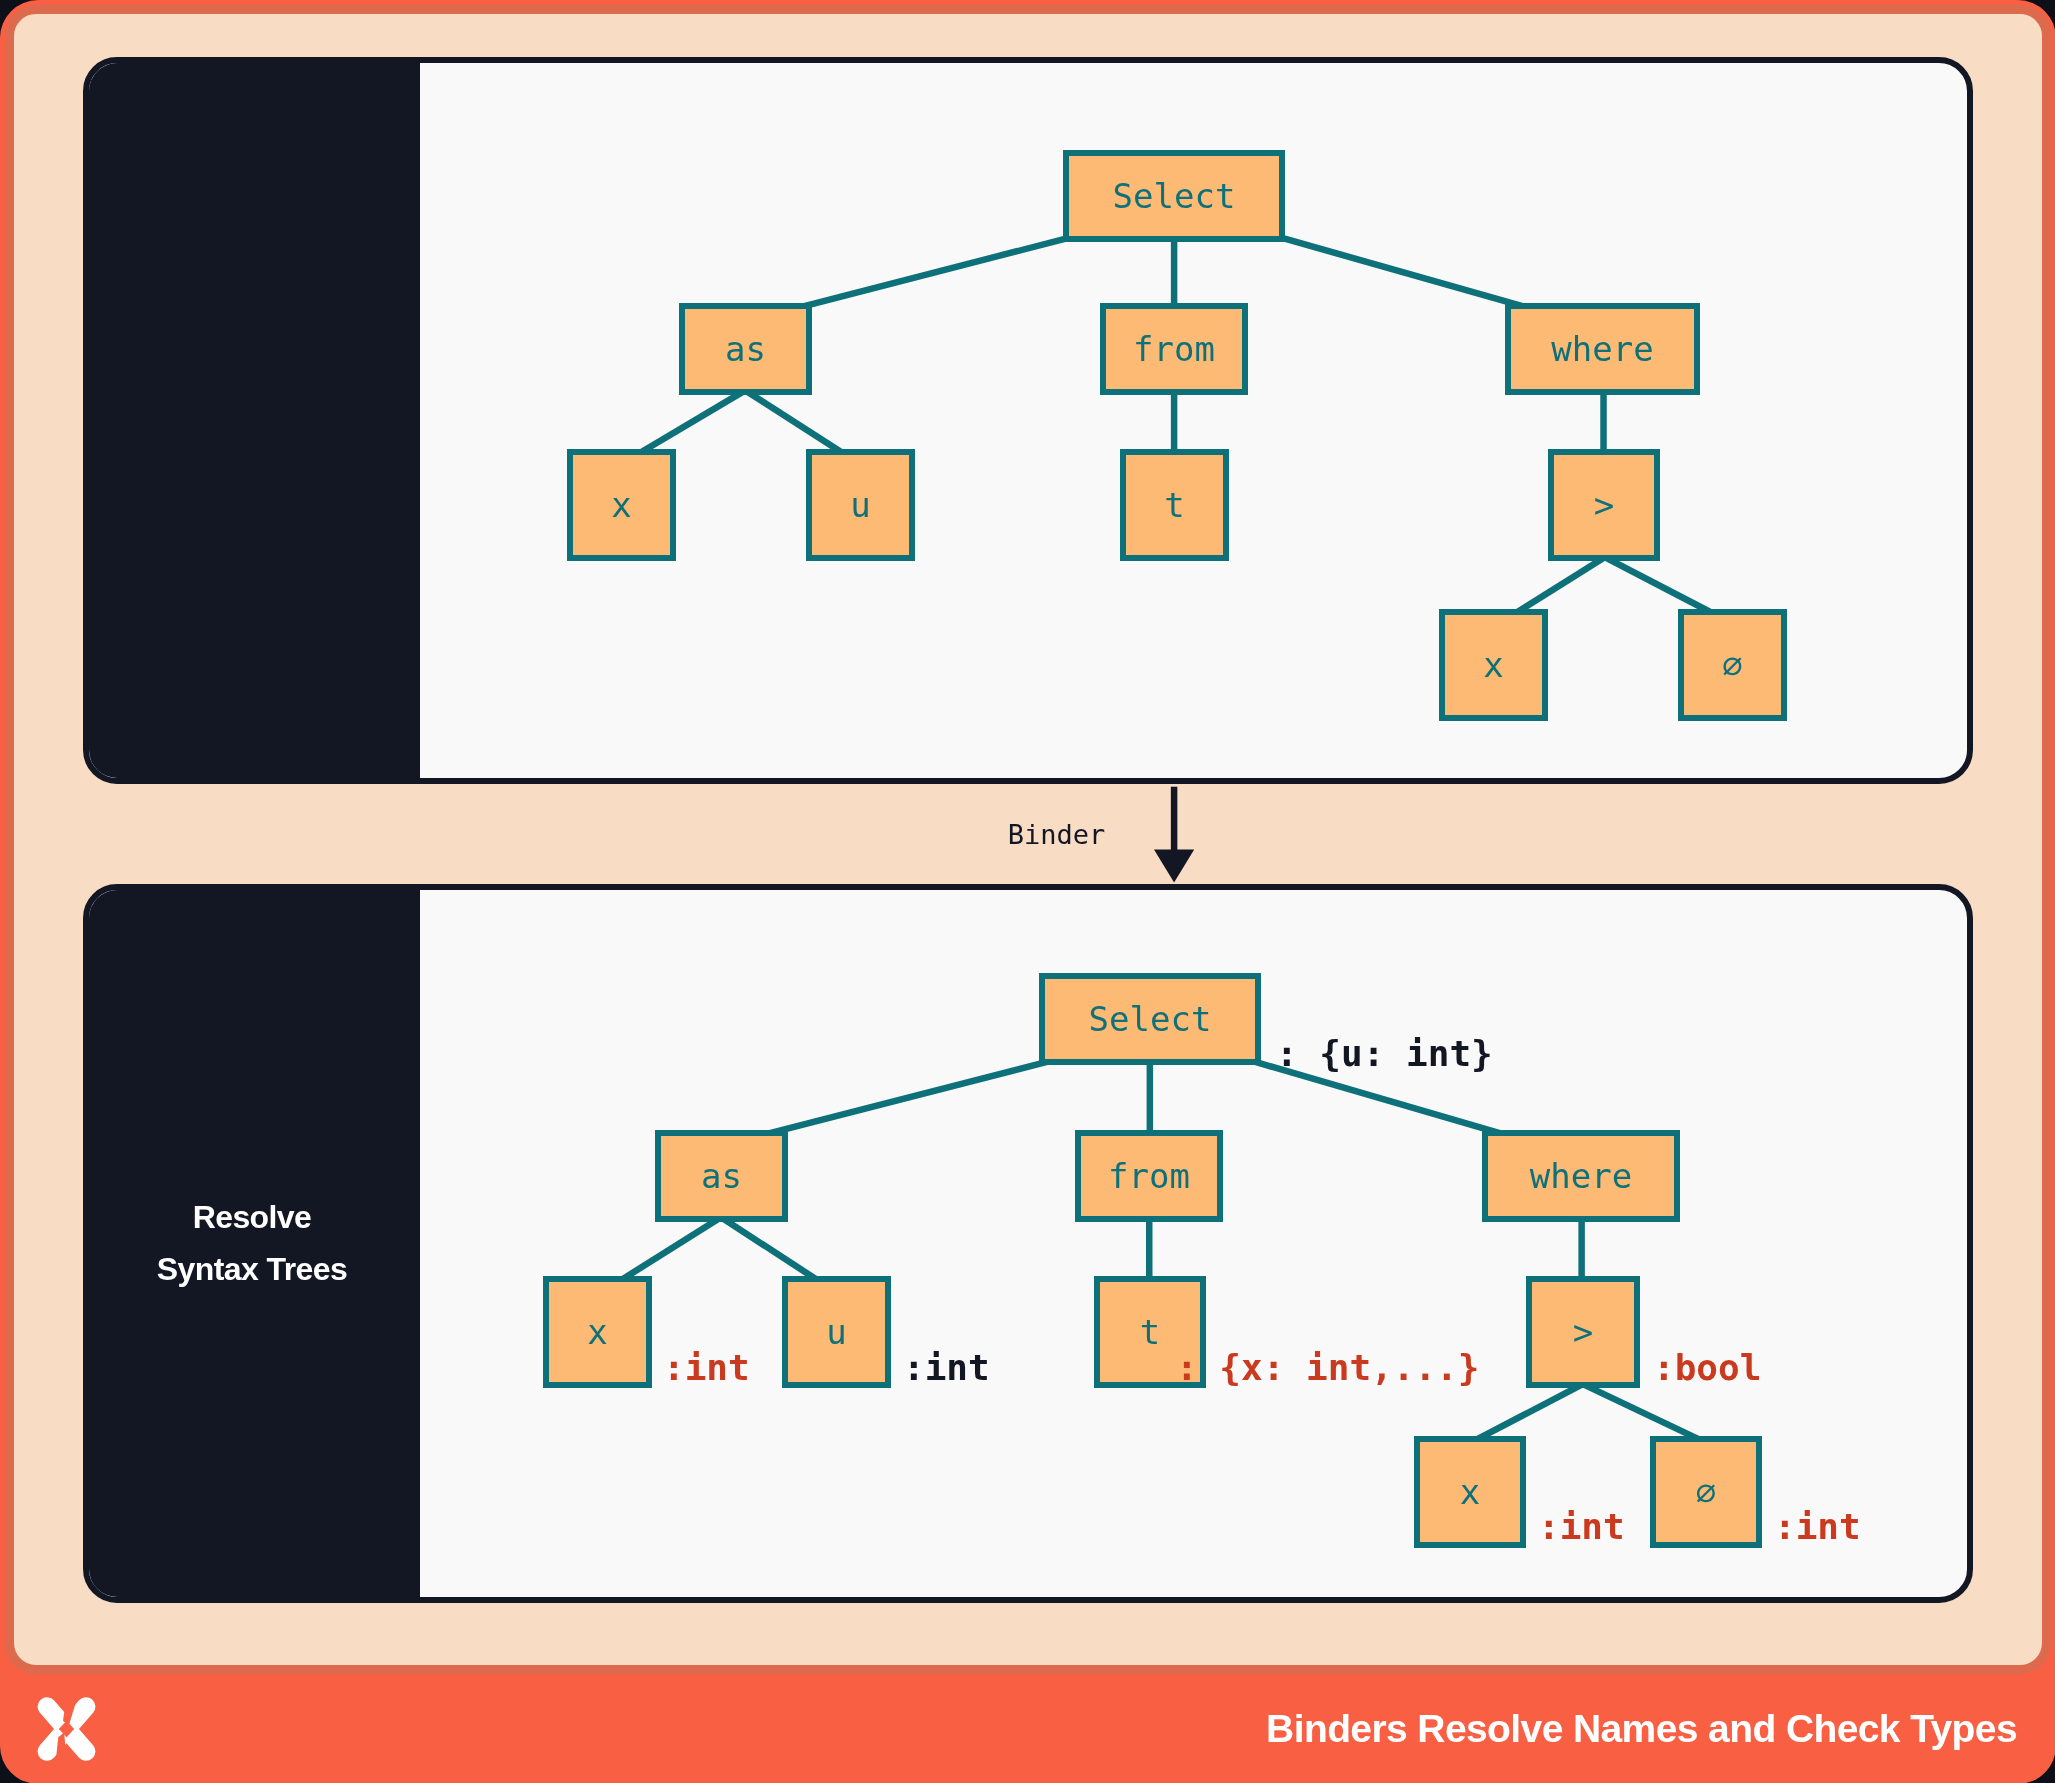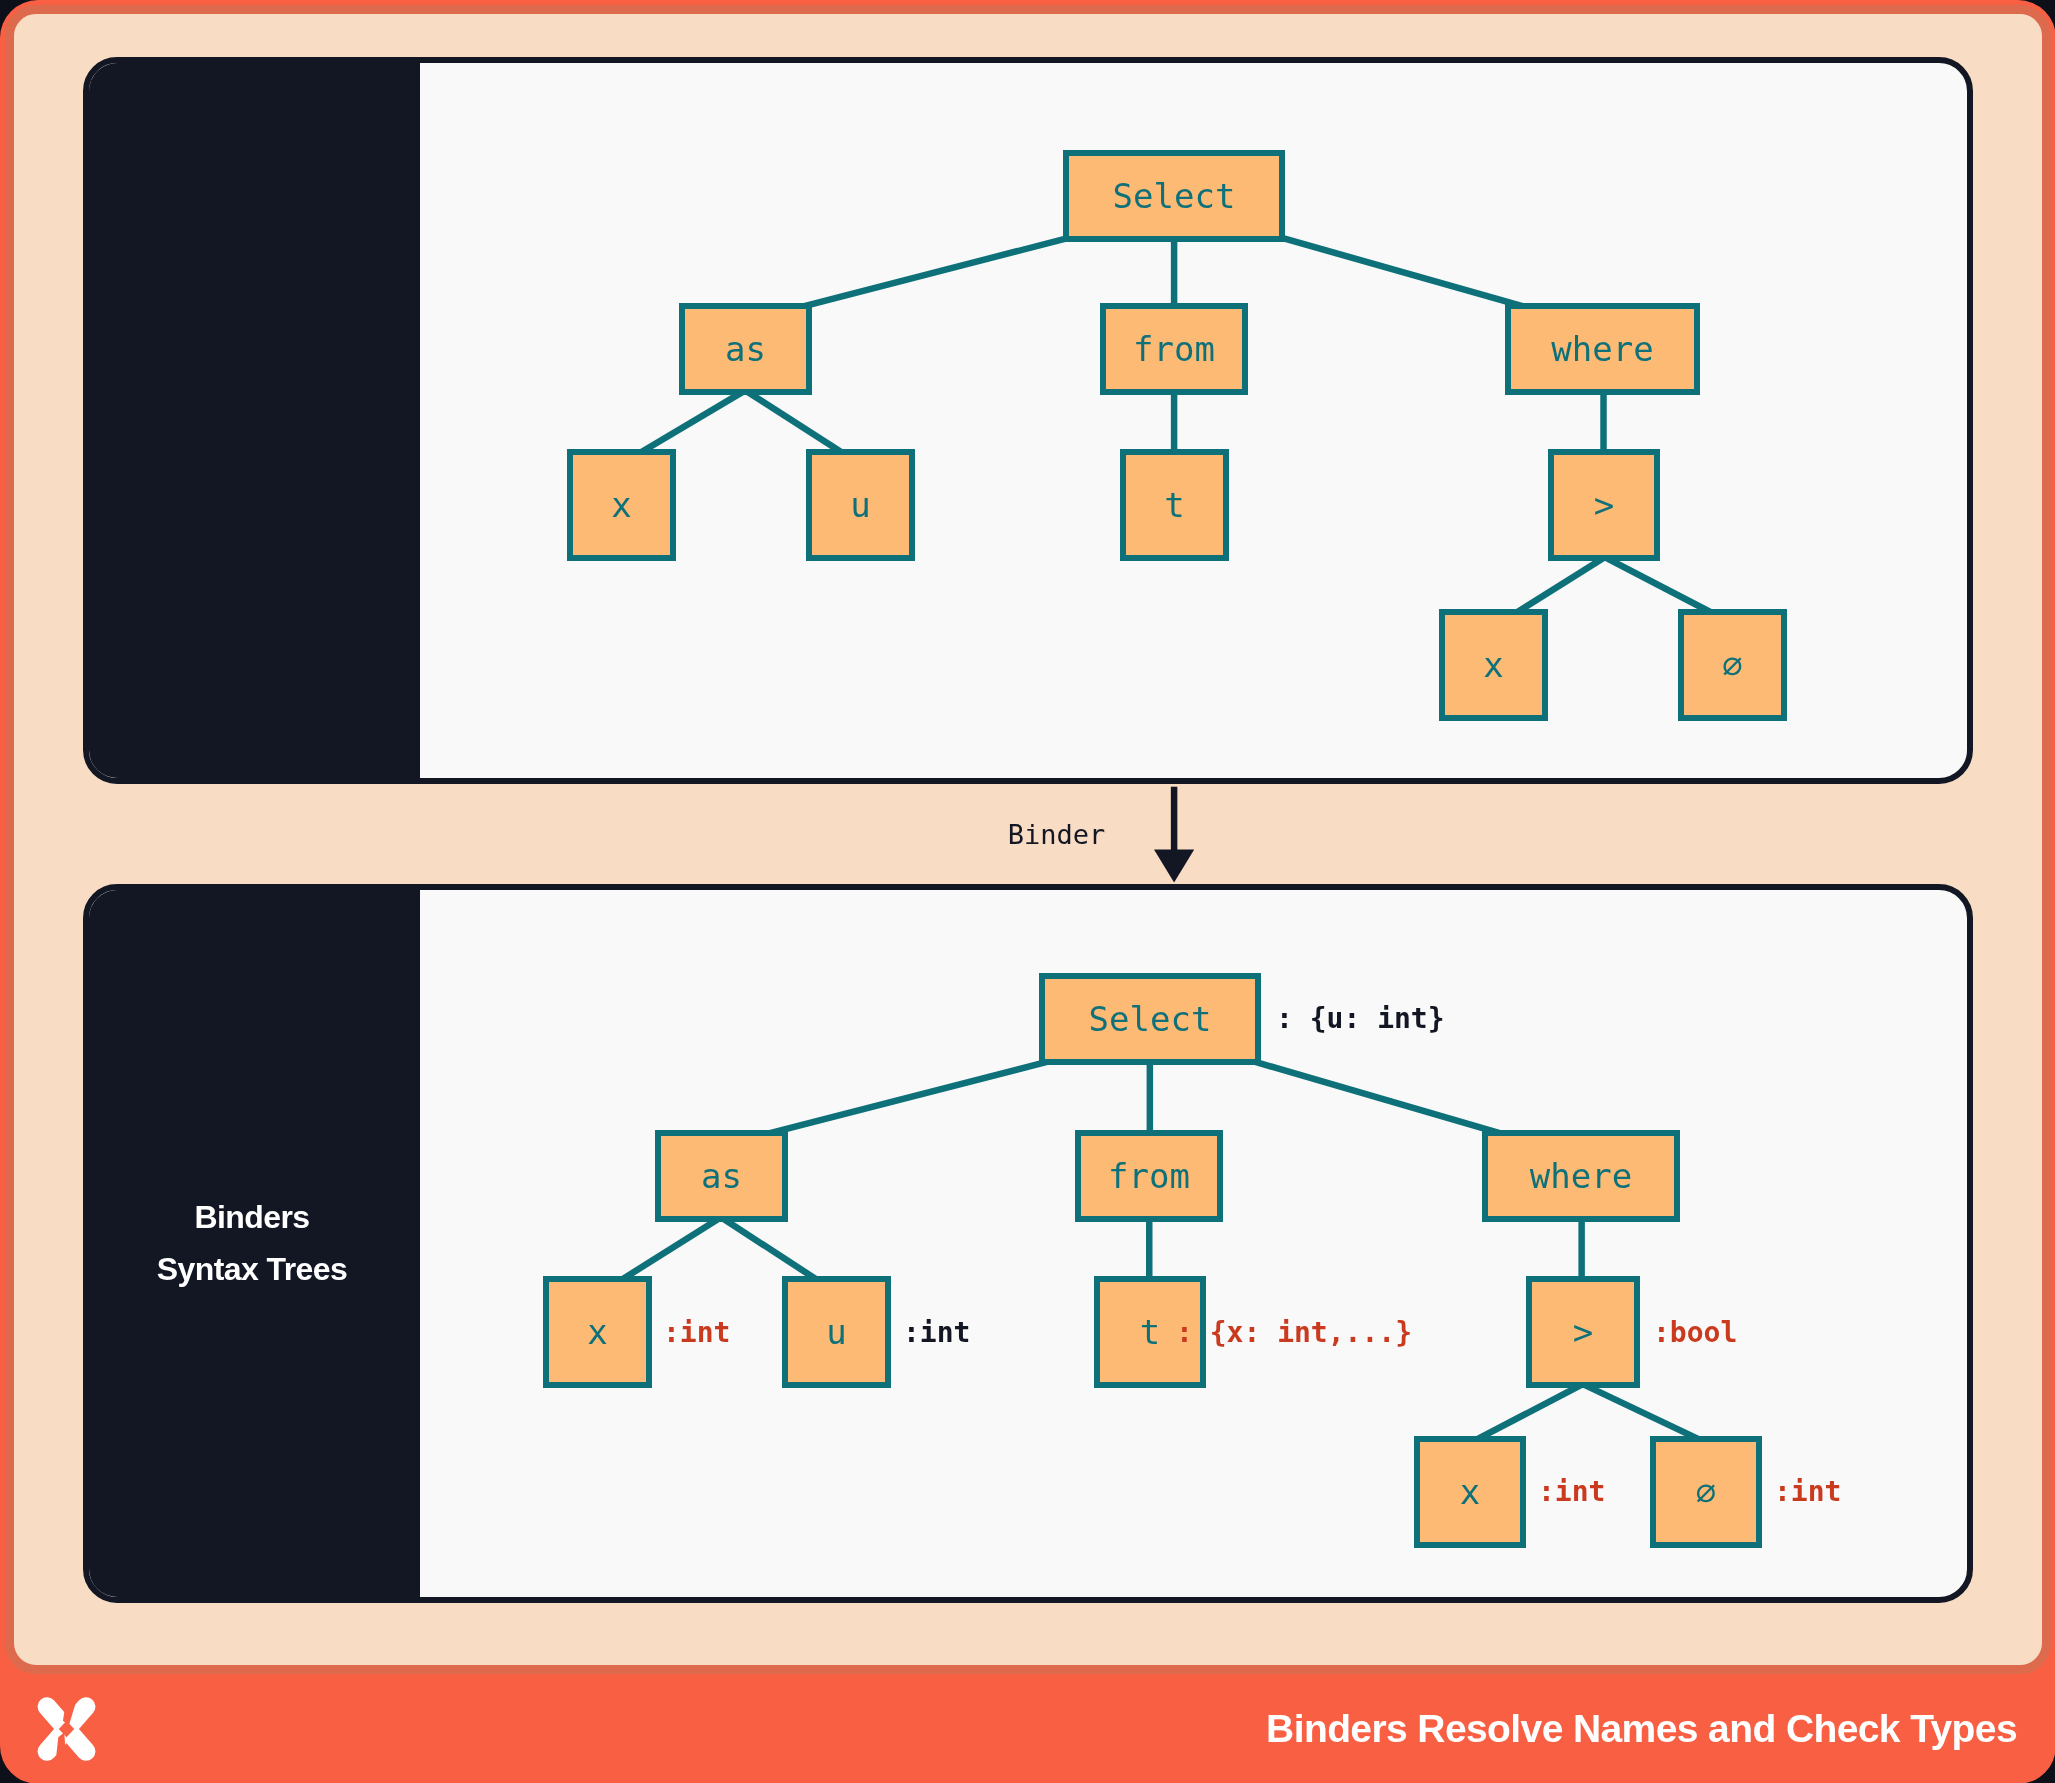--- a/index.html
+++ b/index.html
@@ -12,21 +12,21 @@
   .panel-top{top:57px;height:727px;}
   .panel-bottom{top:884px;height:719px;}
   .side{position:absolute;left:0;top:0;bottom:0;width:331px;background:#131724;}
   .side-label{position:absolute;left:83px;width:338px;text-align:center;color:#ffffff;
               font-weight:bold;font-size:32px;letter-spacing:-0.6px;}
   .edges{position:absolute;left:0;top:0;width:2056px;height:1784px;pointer-events:none;}
   .node{position:absolute;background:#fdba74;border:6.5px solid #0e717a;box-sizing:border-box;
         display:flex;align-items:center;justify-content:center;color:#0e717a;
         font-family:"DejaVu Sans Mono",monospace;font-size:34px;}
   .note{position:absolute;font-family:"DejaVu Sans Mono",monospace;font-weight:bold;
-        font-size:28px;line-height:50px;white-space:nowrap;}
+        font-size:36px;line-height:50px;white-space:nowrap;margin-top:35px;}
   .note-dark{color:#131724;}
   .note-red{color:#c93a1e;}
   .binder-label{position:absolute;left:968px;width:177px;top:815px;height:39px;line-height:39px;
         text-align:center;color:#131724;font-family:"DejaVu Sans Mono",monospace;font-size:27px;}
   .footer{position:absolute;left:0;top:1674px;width:2056px;height:110px;display:flex;
           align-items:center;justify-content:space-between;}
   .logo{margin-left:37px;width:59px;height:64px;}
   .footer-title{margin-right:39px;color:#ffffff;font-weight:bold;font-size:39px;letter-spacing:-0.6px;}
 </style>
 </head>
@@ -36,21 +36,21 @@
   <div class="peach"></div>
 
   <div class="panel panel-top">
     <div class="side"></div>
   </div>
   <div class="panel panel-bottom">
     <div class="side"></div>
   </div>
 
   <div class="side-label" style="top:1191px;line-height:52px;">
-    <div>Binders</div>
+    <div>Resolve</div>
     <div>Syntax Trees</div>
   </div>
 
   <svg class="edges" viewBox="0 0 3476 3016">
     <g stroke="#0e717a" stroke-width="11">
       <line x1="1985" y1="402" x2="1985" y2="520"></line>
       <line x1="1815" y1="400" x2="1350" y2="520"></line>
       <line x1="2160" y1="400" x2="2590" y2="522"></line>
       <line x1="1260" y1="660" x2="1078" y2="768"></line>
       <line x1="1260" y1="660" x2="1428" y2="768"></line>

